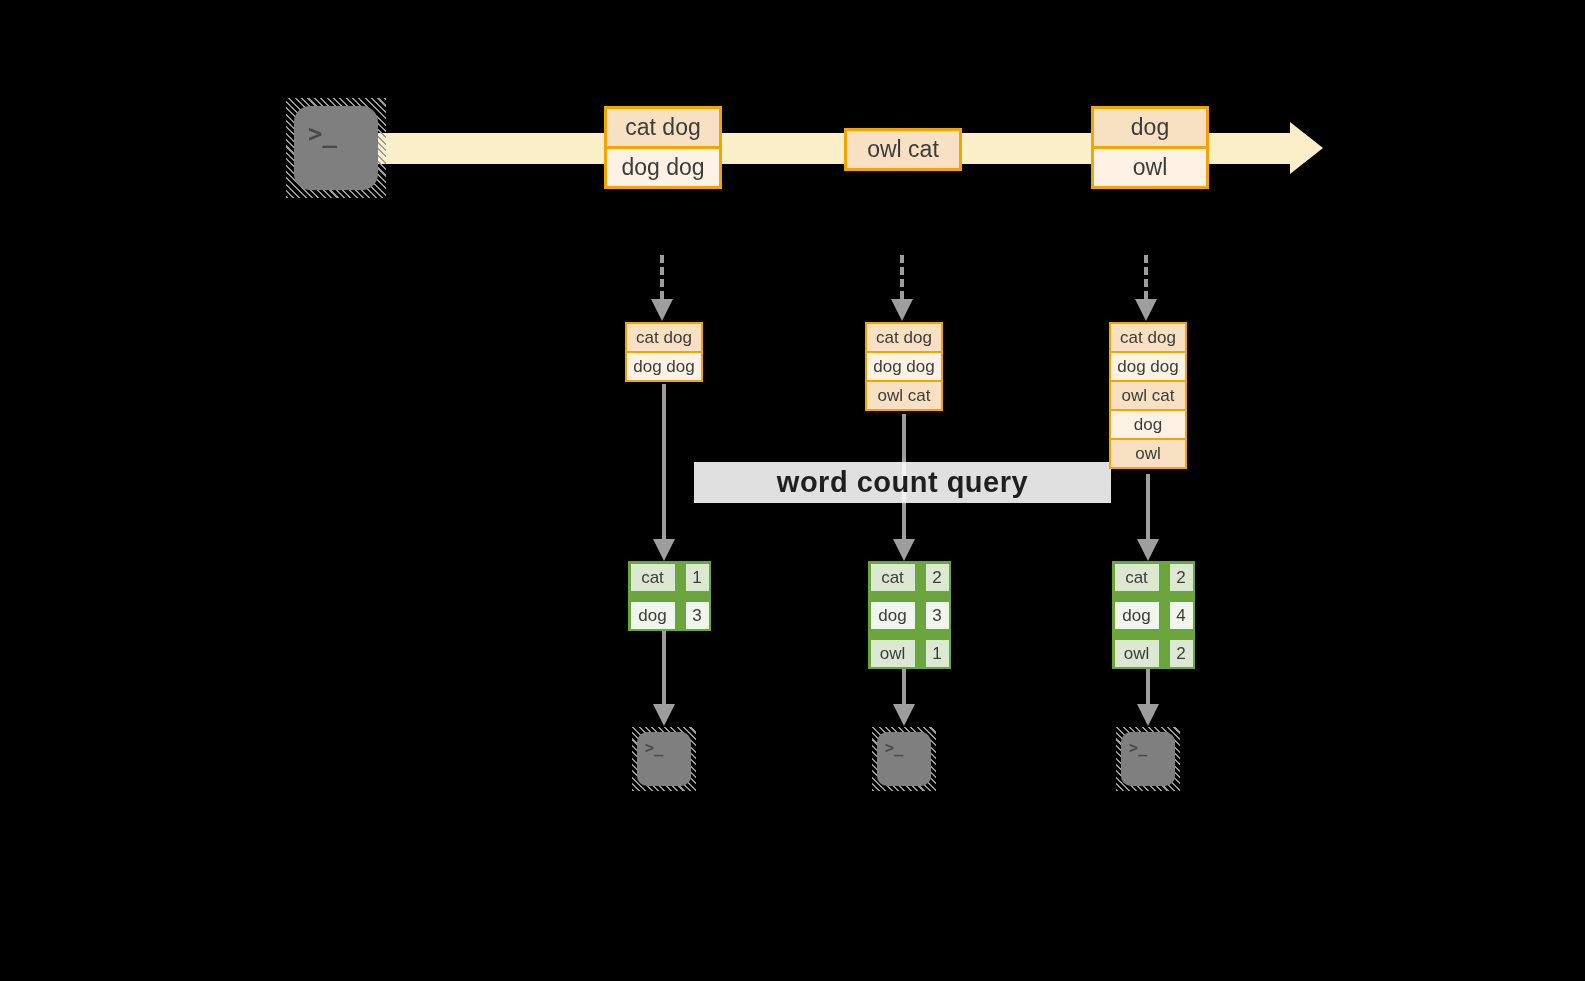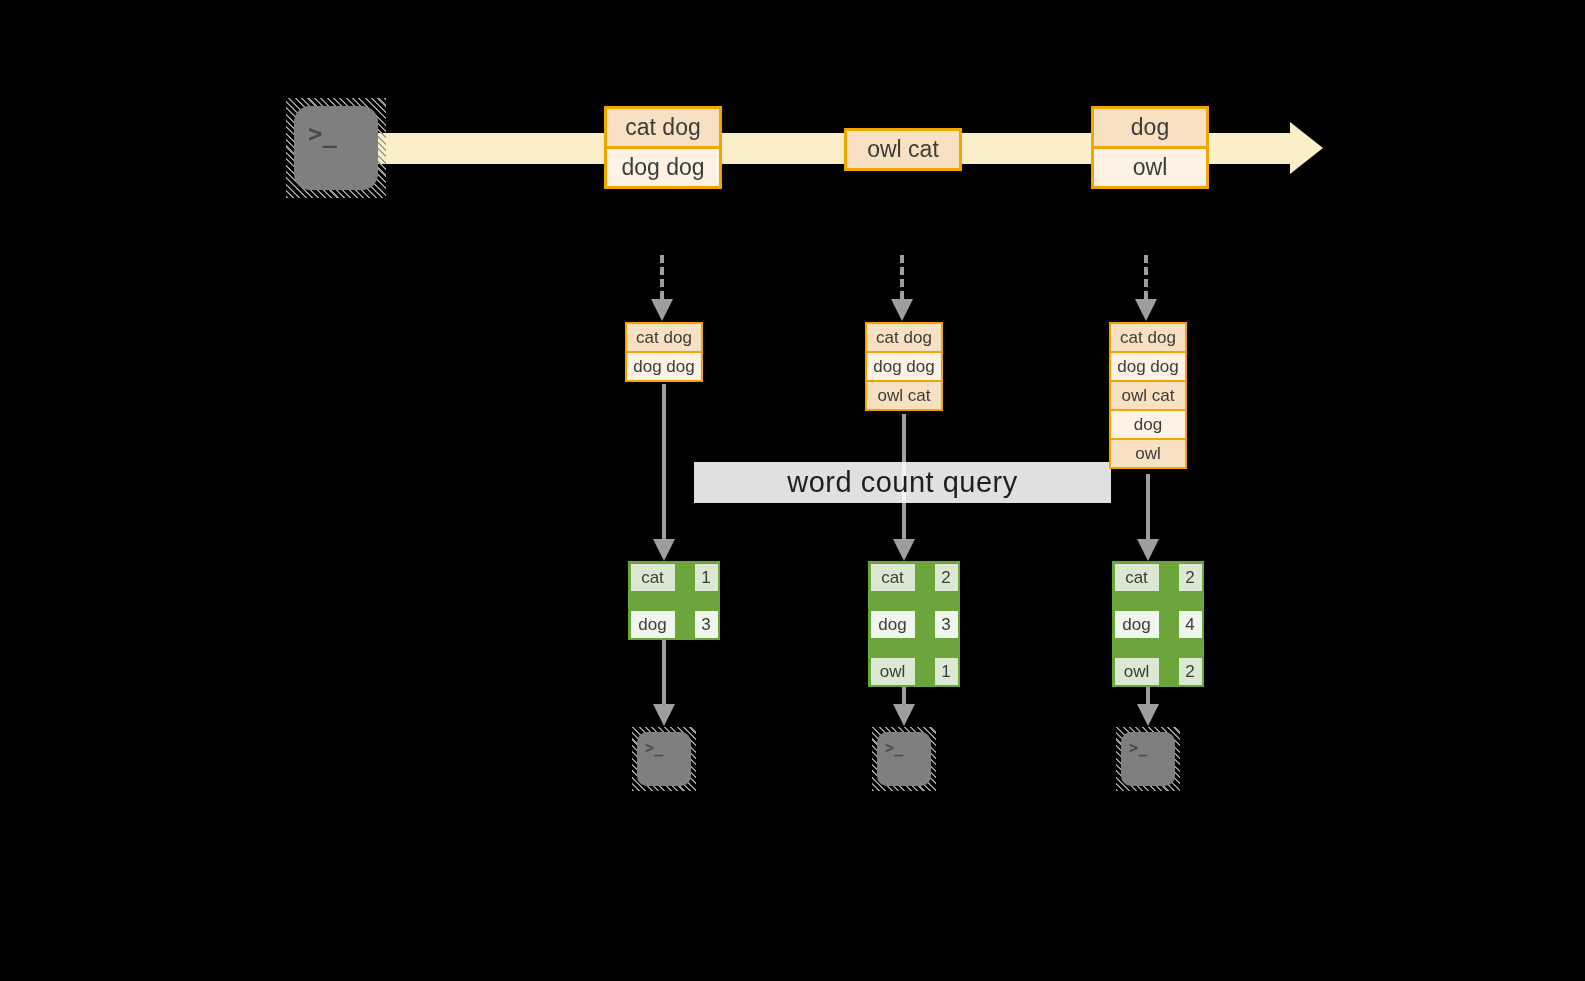--- a/index.html
+++ b/index.html
@@ -45,24 +45,24 @@
   
   .varrow{position:absolute;z-index:1;display:flex;flex-direction:column;align-items:center;}
   .varrow .shaft{width:4px;background:var(--arrow-gray,#9E9E9E);}
   .varrow .shaft.dashed{width:0;background:none;border-left:4px dashed var(--arrow-gray,#9E9E9E);}
   .varrow .head{width:0;height:0;border-left:11px solid transparent;
     border-right:11px solid transparent;border-top:22px solid var(--arrow-gray,#9E9E9E);}
   .varrow.z2{z-index:2;}
   
   .query-label{position:absolute;left:694px;top:462px;width:417px;height:41px;z-index:2;
     background:rgba(255,255,255,0.88);display:flex;align-items:center;justify-content:center;
-    font-size:29px;color:#1f1f1f;letter-spacing:0.5px;}
+    font-size:29px;color:#1f1f1f;letter-spacing:0.5px;font-weight:bold;}
   
   .result{position:absolute;top:561px;z-index:3;display:grid;
-    grid-template-columns:44px 23px;gap:20px;padding:2.5px;
+    grid-template-columns:44px 23px;gap:11px;padding:2.5px;
     background:var(--green-border,#6CA53C);}
   .result .cell{height:27px;line-height:27px;text-align:center;font-size:17px;
     color:var(--text-dark,#3C3C3C);background:var(--green-light,#F1F5EC);}
   .result .cell:nth-child(4n+1),.result .cell:nth-child(4n+2){background:var(--green-dark,#DDE8D2);}
 </style>
 </head>
 <body>
 
 <div class="canvas">
 

